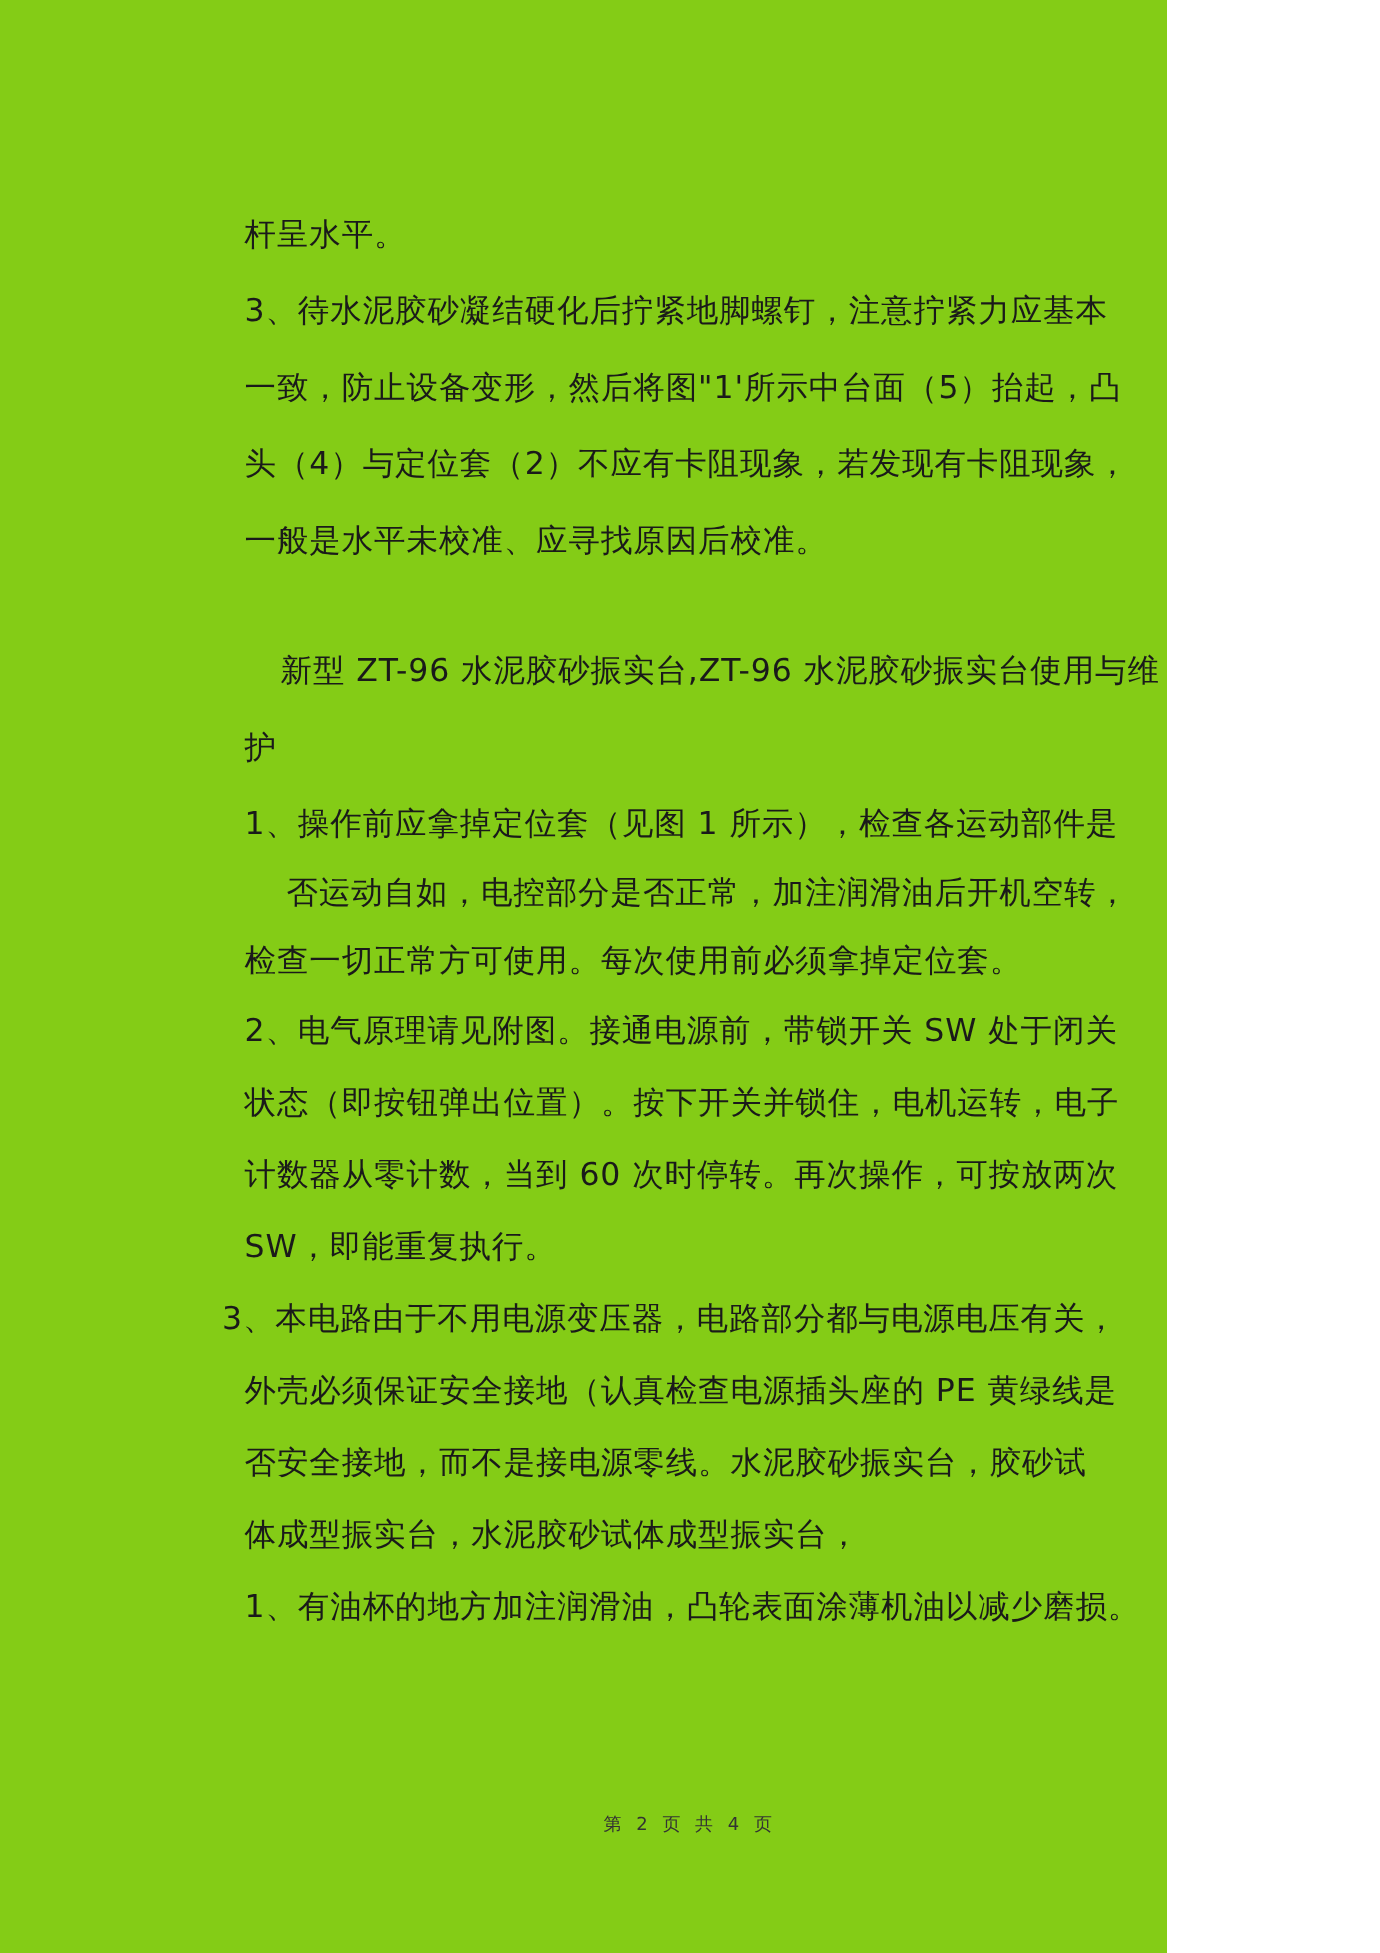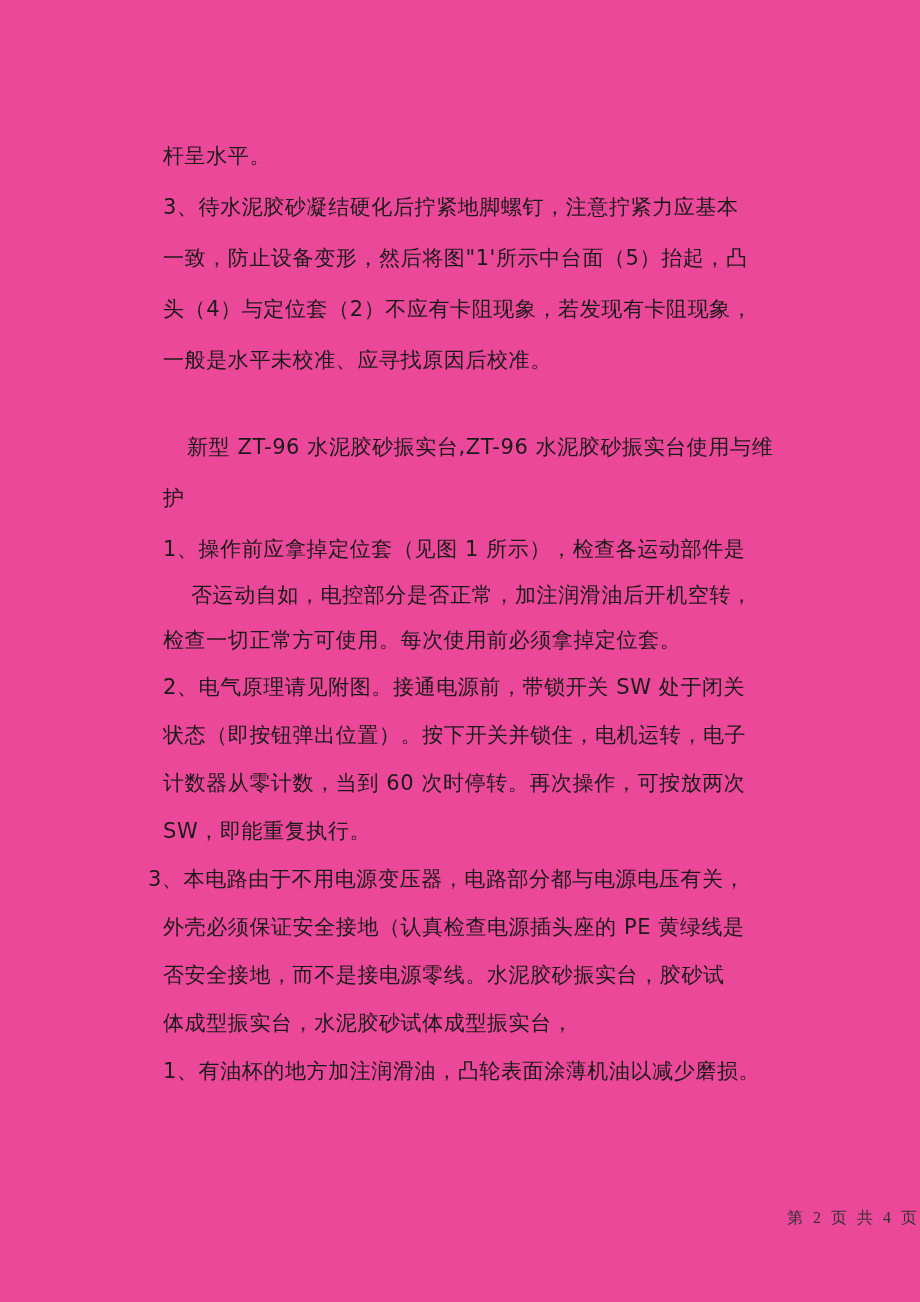--- a/index.html
+++ b/index.html
@@ -12,42 +12,41 @@
       height: 1302px;
       position: relative;
       overflow: hidden;
       font-family: "DejaVu Sans", "Liberation Sans", sans-serif;
       color: #1a1a1a;
     }
     .page {
       position: absolute;
       left: 0;
       top: 0;
-      width: 920px;
+      width: 778px;
       height: 1302px;
-      background: #ec4899;
+      background: #84cc16;
     }
     .line {
       position: absolute;
       left: 163px;
       white-space: nowrap;
       font-size: 21px;
       line-height: 30px;
       letter-spacing: 0.6px;
     }
     .footer {
       position: absolute;
       top: 1208px;
       left: 0;
       width: 920px;
-      text-align: right;
-      font-size: 16px;
+      text-align: center;
+      font-size: 12px;
       color: #333333;
       letter-spacing: 3px;
-      font-family: Liberation Serif, serif;
     }
   </style>
 </head>
 <body>
 
 <div class="page">
   <div id="lines">
       <div class="line" style="top: 141px; left: 163px;">杆呈水平。</div>
       <div class="line" style="top: 192px; left: 163px;">3、待水泥胶砂凝结硬化后拧紧地脚螺钉，注意拧紧力应基本</div>
       <div class="line" style="top: 243px; left: 163px;">一致，防止设备变形，然后将图"1'所示中台面（5）抬起，凸</div>

